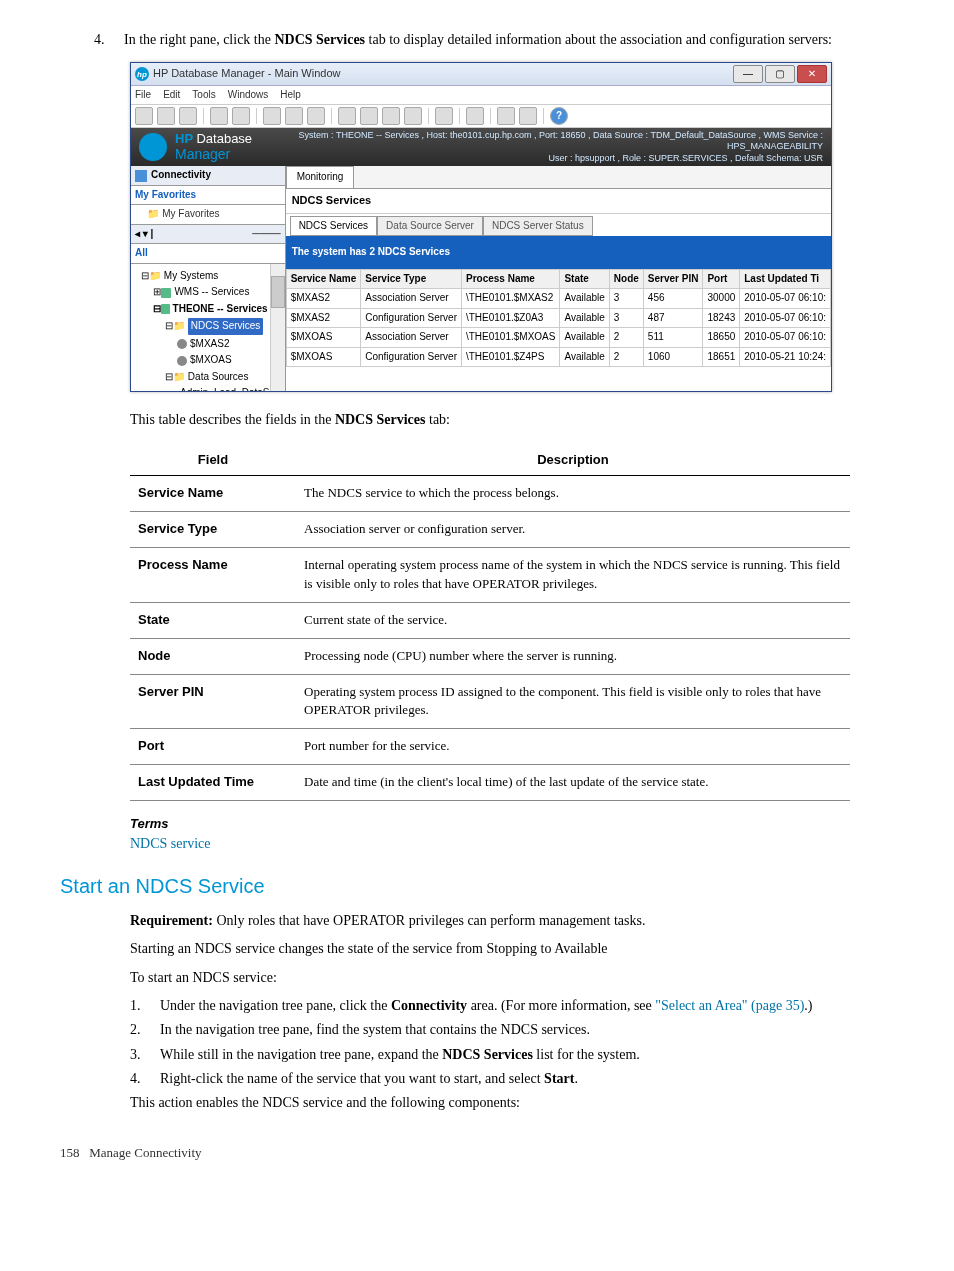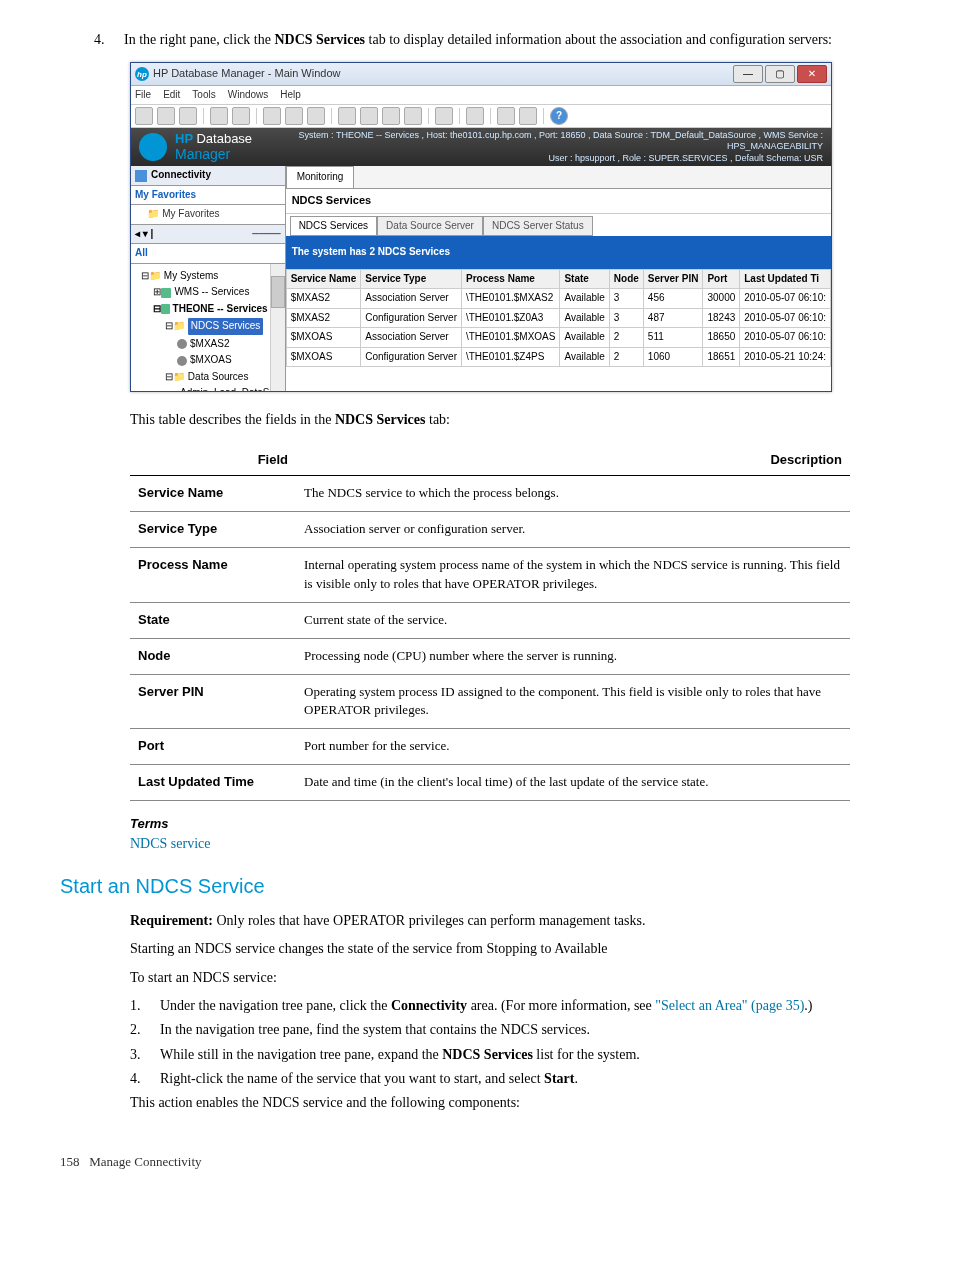--- a/index.html
+++ b/index.html
@@ -97,36 +97,36 @@
   .scrollbar .thumb { width:12px; height:30px; background:#ccc; margin:12px auto 0 auto; border:1px solid #aaa;}
 
   
   .desc-table {
     margin:14px 0 14px 70px;
     width: 720px;
     border-collapse: collapse;
     font-family: Arial, sans-serif;
     font-size: 13px;
   }
-  .desc-table th { text-align:right; border-bottom:1px solid #000; padding:6px 8px; font-family: Arial, sans-serif; font-weight:bold;}
+  .desc-table th { text-align:center; border-bottom:1px solid #000; padding:6px 8px; font-family: Arial, sans-serif; font-weight:bold;}
   .desc-table td { border-bottom:1px solid #888; padding:8px 8px; vertical-align:top;}
   .desc-table td.field { font-family: Arial, sans-serif; font-weight:bold; width:150px;}
   .desc-table td.desc { font-family: Georgia, serif;}
   .desc-caption { margin:18px 0 6px 70px; font-family: Georgia, serif;}
   .terms-block { margin:12px 0 0 70px;}
   .terms-hdr { font-weight:bold; font-family: Arial, sans-serif; font-size:13px;font-style:italic;}
   .terms-link { color:#0073a8;}
   .h2 { color:#0096d6; font-size:20px; font-family:Arial,sans-serif; font-weight:normal; margin:18px 0 10px 0;}
   .body-indent { margin-left:70px;}
   .body-indent p { margin:4px 0 8px 0;}
   .ol { margin-left:70px;}
   .ol .row { display:flex; margin:4px 0;}
   .ol .num { width:30px; flex-shrink:0;}
   .link { color:#0073a8;}
-  .footer { margin-top:40px; font-size:13px; color:#333;}
+  .footer { margin-top:31px; font-size:13px; color:#333;}
 </style>
 </head>
 <body>
 
 <div class="step-list">
   <div class="step-item">
     <div class="step-num">4.</div>
     <div class="step-text">
       <span>In the right pane, click the </span><span class="bold">NDCS Services</span><span> tab to display detailed information about the association and configuration servers:</span>
     </div>

